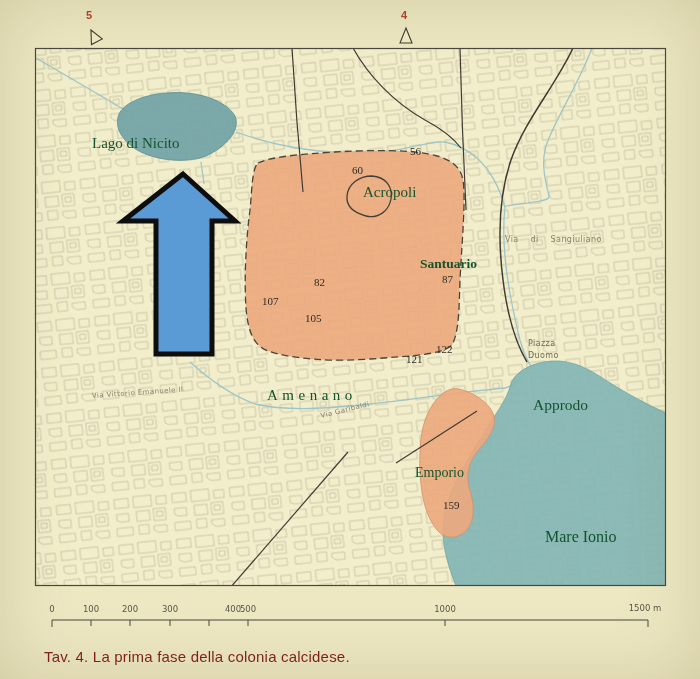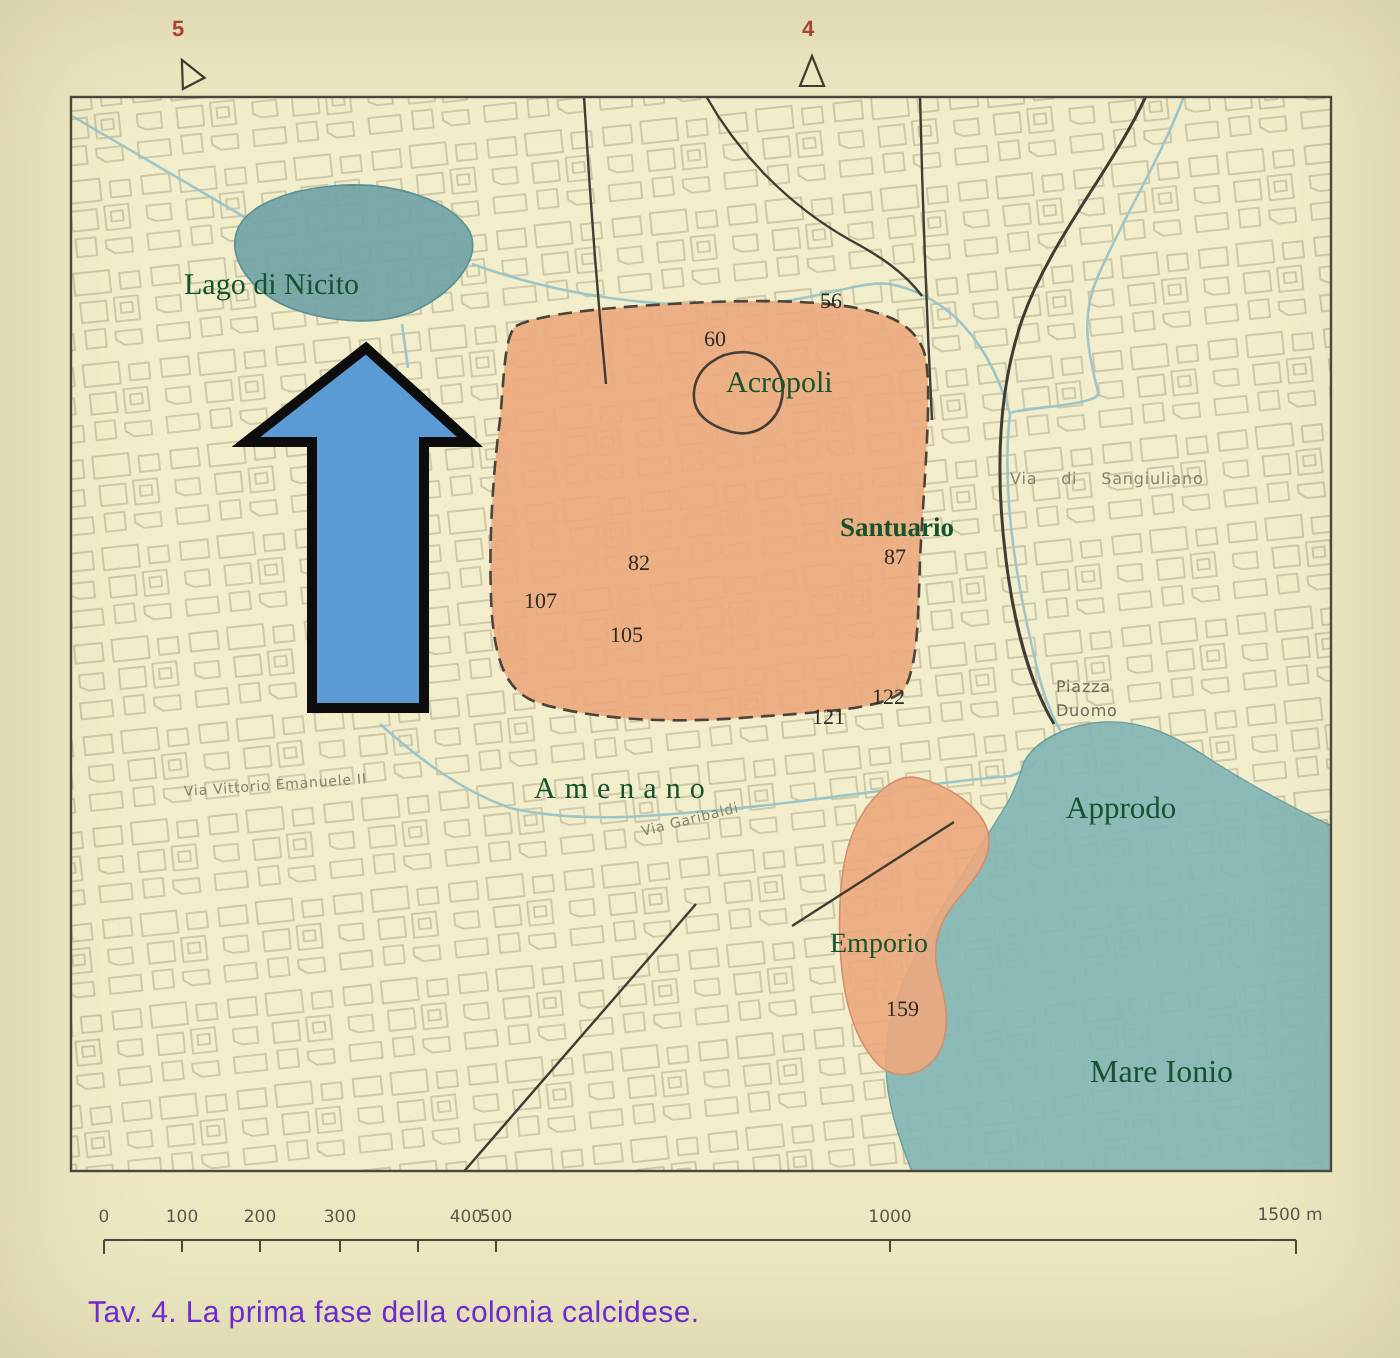--- a/index.html
+++ b/index.html
@@ -37,21 +37,21 @@
     font-size:8.5px;color:#5a564b;transform:translateX(-50%);
   }
   .sb-end{
     position:absolute;top:603px;
     font-family:"DejaVu Sans","Liberation Sans",sans-serif;
     font-size:8.5px;color:#5a564b;transform:translateX(-50%);
   }
   .caption{
     position:absolute;left:44px;top:648px;
     font-family:"Liberation Sans","DejaVu Sans",sans-serif;
-    font-size:15px;color:#6d28d9;letter-spacing:.2px;
+    font-size:15px;color:#7f1d1d;letter-spacing:.2px;
   }
   svg{position:absolute;left:0;top:0;}
 </style>
 </head>
 <body>
 
 <div class="page">
 
   <svg width="700" height="679" viewBox="0 0 700 679">
     <defs>

